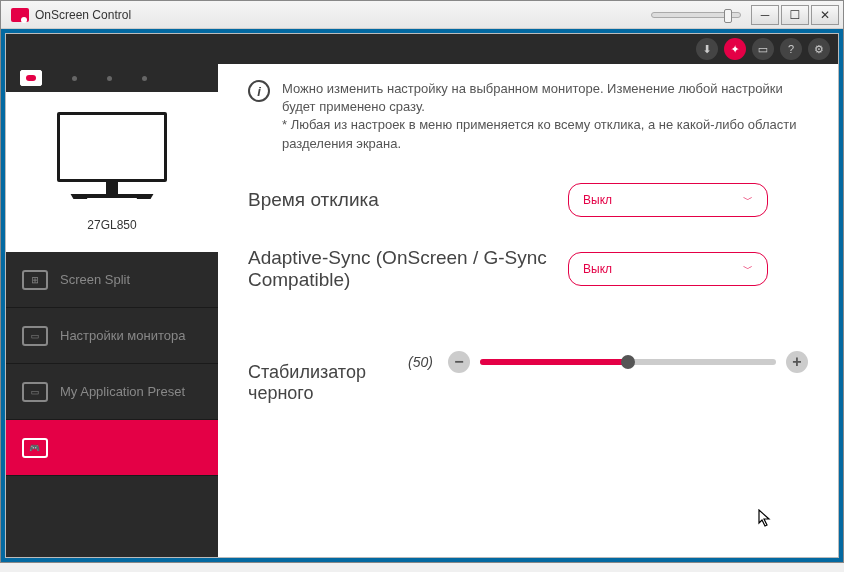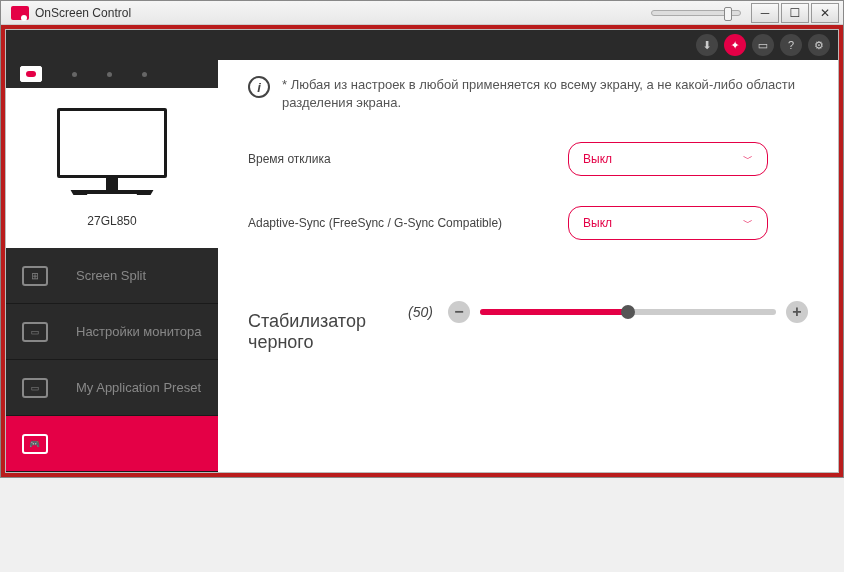--- a/index.html
+++ b/index.html
@@ -1,19 +1,19 @@
 <!DOCTYPE html>
 <html><head>
 <meta charset="utf-8">
 <style>
 * { margin: 0; padding: 0; box-sizing: border-box; font-family: Arial, sans-serif; }
 body { background: #f0f0f0; }
 .window {
-  width: 844px; height: 478px;
-  background: #b91c1c;
+  width: 844px; height: 563px;
+  background: #0369a1;
   border: 1px solid #888;
   box-shadow: 0 2px 10px rgba(0,0,0,0.3);
   display: flex; flex-direction: column;
 }
 .titlebar {
   height: 28px; background: linear-gradient(#f5f5f5,#e8e8e8);
   border-bottom: 1px solid #ccc;
   display: flex; align-items: center; padding: 0 4px;
 }
 .titlebar-icon {
@@ -99,33 +99,33 @@
   height: 56px; display: flex; align-items: center; gap: 12px;
   padding: 0 16px; border-bottom: 1px solid #1a1a1a;
   color: #888; font-size: 13px;
 }
 .nav-item.active { background: #e40046; color: #fff; }
 .nav-icon {
   width: 26px; height: 20px; border: 2px solid currentColor; border-radius: 3px;
   display: flex; align-items: center; justify-content: center; flex-shrink: 0;
 }
 .nav-icon-inner { font-size: 9px; }
-.nav-label { line-height: 1.2; margin-left: 16px; }
+.nav-label { line-height: 1.2; }
 .main {
   flex: 1; padding: 16px 30px; display: flex; flex-direction: column; gap: 30px;
 }
 .info-row { display: flex; gap: 12px; }
 .info-icon {
   width: 22px; height: 22px; border: 2px solid #444; border-radius: 50%;
   display: flex; align-items: center; justify-content: center;
   font-size: 13px; font-weight: bold; font-style: italic; color: #444; flex-shrink: 0;
 }
 .info-text { font-size: 13px; color: #555; line-height: 1.4; }
 .setting-row { display: flex; align-items: center; }
-.setting-label { font-size: 12px; color: #444; width: 320px; }
+.setting-label { font-size: 19px; color: #444; width: 320px; }
 .dropdown {
   flex: 0 0 200px; height: 26px; border: 1px solid #e40046; border-radius: 13px;
   display: flex; align-items: center; padding: 16px 14px; color: #e40046;
   font-size: 12px; justify-content: space-between;
 }
 .chevron { font-size: 10px; color: #e40046; }
 .setting-label-sm { font-size: 18px; color: #444; width: 160px; margin-top: 41px; }
 .slider-val { font-size: 14px; color: #444; width: 40px; font-style: italic; }
 .stepper-btn {
   width: 22px; height: 22px; border-radius: 50%; background: #ccc;
@@ -212,34 +212,35 @@
                 <span class="nav-icon-inner">🎮</span>
               </div>
           </div>
         </div>
       </div>
 
       <div class="main" style="position:relative">
         <div class="info-row">
           <div class="info-icon">i</div>
           <div class="info-text">
-            <div>* Любая из настроек в любой применяется ко всему экрану, а не какой-либо области разделения экрана.</div>
+            <div>Можно изменить настройку на выбранном мониторе. Изменение любой настройки будет применено сразу.</div>
+            <div>* Любая из настроек в меню применяется ко всему отклика, а не какой-либо области разделения экрана.</div>
           </div>
         </div>
 
         <div class="setting-row">
           <div class="setting-label">Время отклика</div>
           <div class="dropdown">
             <span>Выкл</span>
             <span class="chevron">﹀</span>
           </div>
         </div>
 
         <div class="setting-row">
-          <div class="setting-label">Adaptive-Sync (FreeSync / G-Sync Compatible)</div>
+          <div class="setting-label">Adaptive-Sync (OnScreen / G-Sync Compatible)</div>
           <div class="dropdown">
             <span>Выкл</span>
             <span class="chevron">﹀</span>
           </div>
         </div>
 
         <div class="setting-row">
           <div class="setting-label-sm">Стабилизатор черного</div>
           <div class="slider-val">(50)</div>
           <div class="stepper-btn">−</div>

